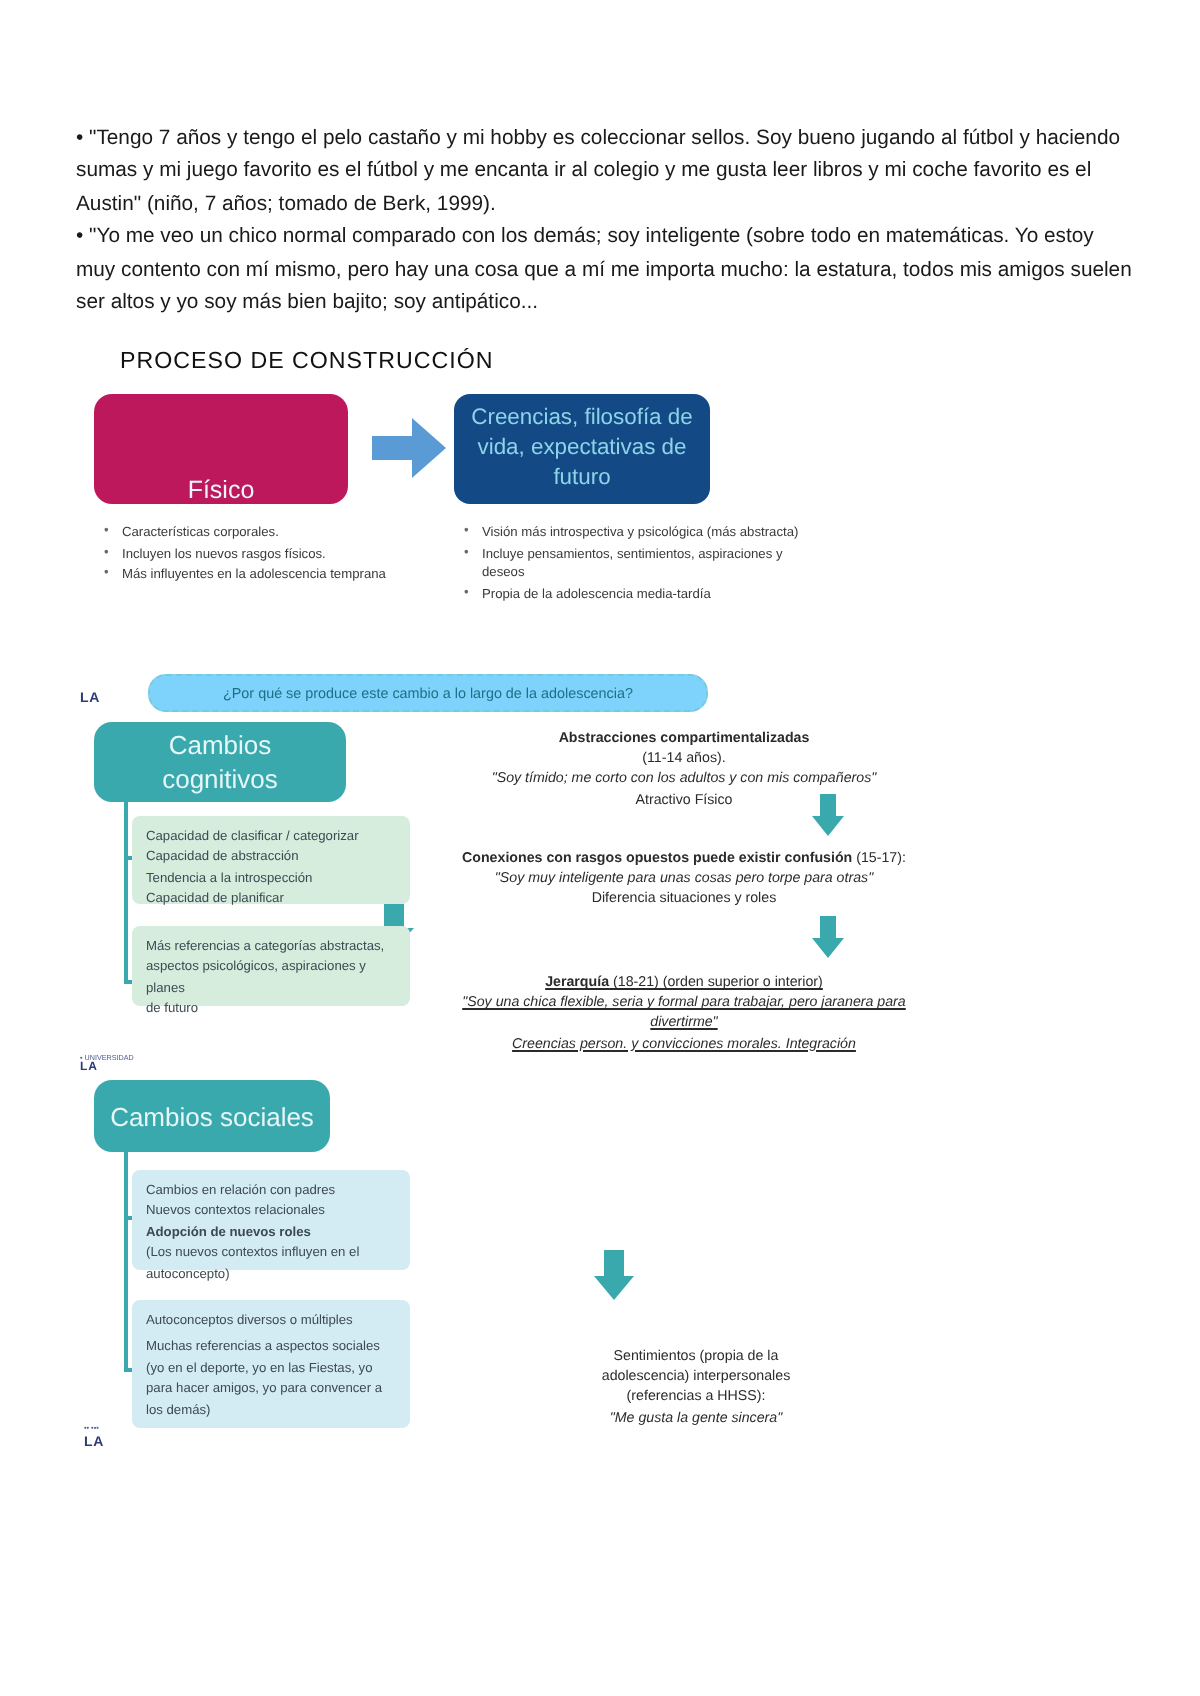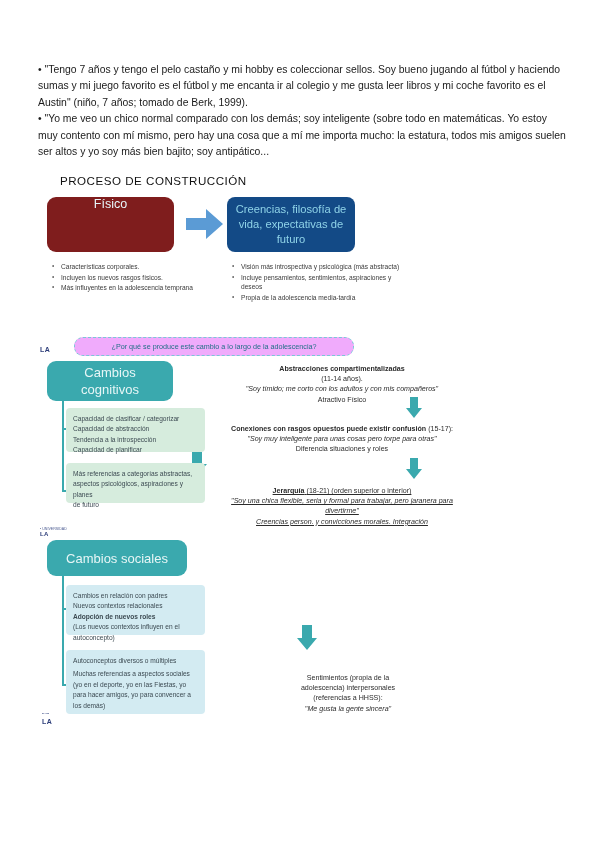--- a/index.html
+++ b/index.html
@@ -50,24 +50,24 @@
     margin-left: 20px;
   }
 
   
   .box-fisico {
     position: absolute;
     left: 47px;
     top: 197px;
     width: 127px;
     height: 55px;
-    background: #7f1d1d;
+    background: #be185d;
     border-radius: 9px;
     display: flex;
-    align-items: flex-start;
+    align-items: flex-end;
     justify-content: center;
     color: #e9f7fb;
     font-size: 12.5px;
   }
   .arrow-right {
     position: absolute;
     left: 186px;
     top: 207px;
     width: 38px;
     height: 34px;
@@ -118,21 +118,21 @@
 
   
   .question-pill {
     position: absolute;
     left: 74px;
     top: 337px;
     width: 278px;
     height: 17px;
     border: 1px dashed #79c9d6;
     border-radius: 9px;
-    background: #f0abfc;
+    background: #7dd3fc;
     display: flex;
     align-items: center;
     justify-content: center;
     color: #1f6f86;
     font-size: 7.2px;
   }
 
   
   .marker {
     position: absolute;
@@ -151,21 +151,21 @@
     display: flex;
     align-items: center;
     justify-content: center;
     text-align: center;
     font-size: 13px;
     line-height: 17px;
     padding: 0 8px;
     box-sizing: border-box;
   }
   .box-cognitivos { left: 47px; top: 361px; width: 126px; height: 40px; }
-  .box-sociales   { left: 47px; top: 540px; width: 140px; height: 36px; }
+  .box-sociales   { left: 47px; top: 540px; width: 118px; height: 36px; }
 
   
   .connector {
     position: absolute;
     background: #3aa9ae;
   }
 
   
   .soft-box {
     position: absolute;

